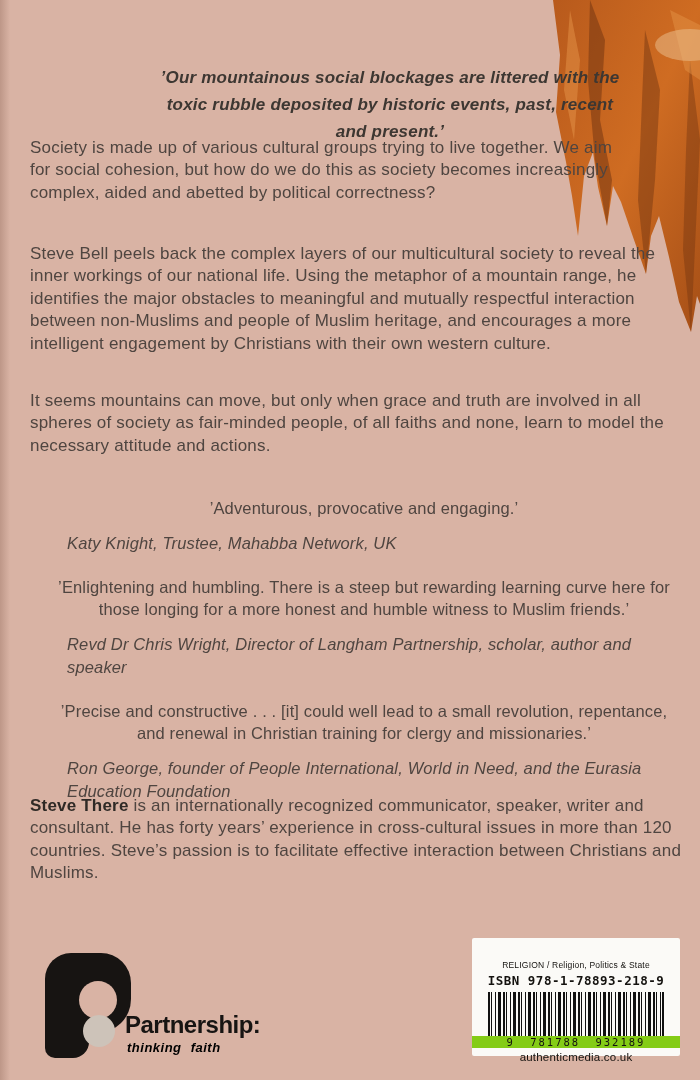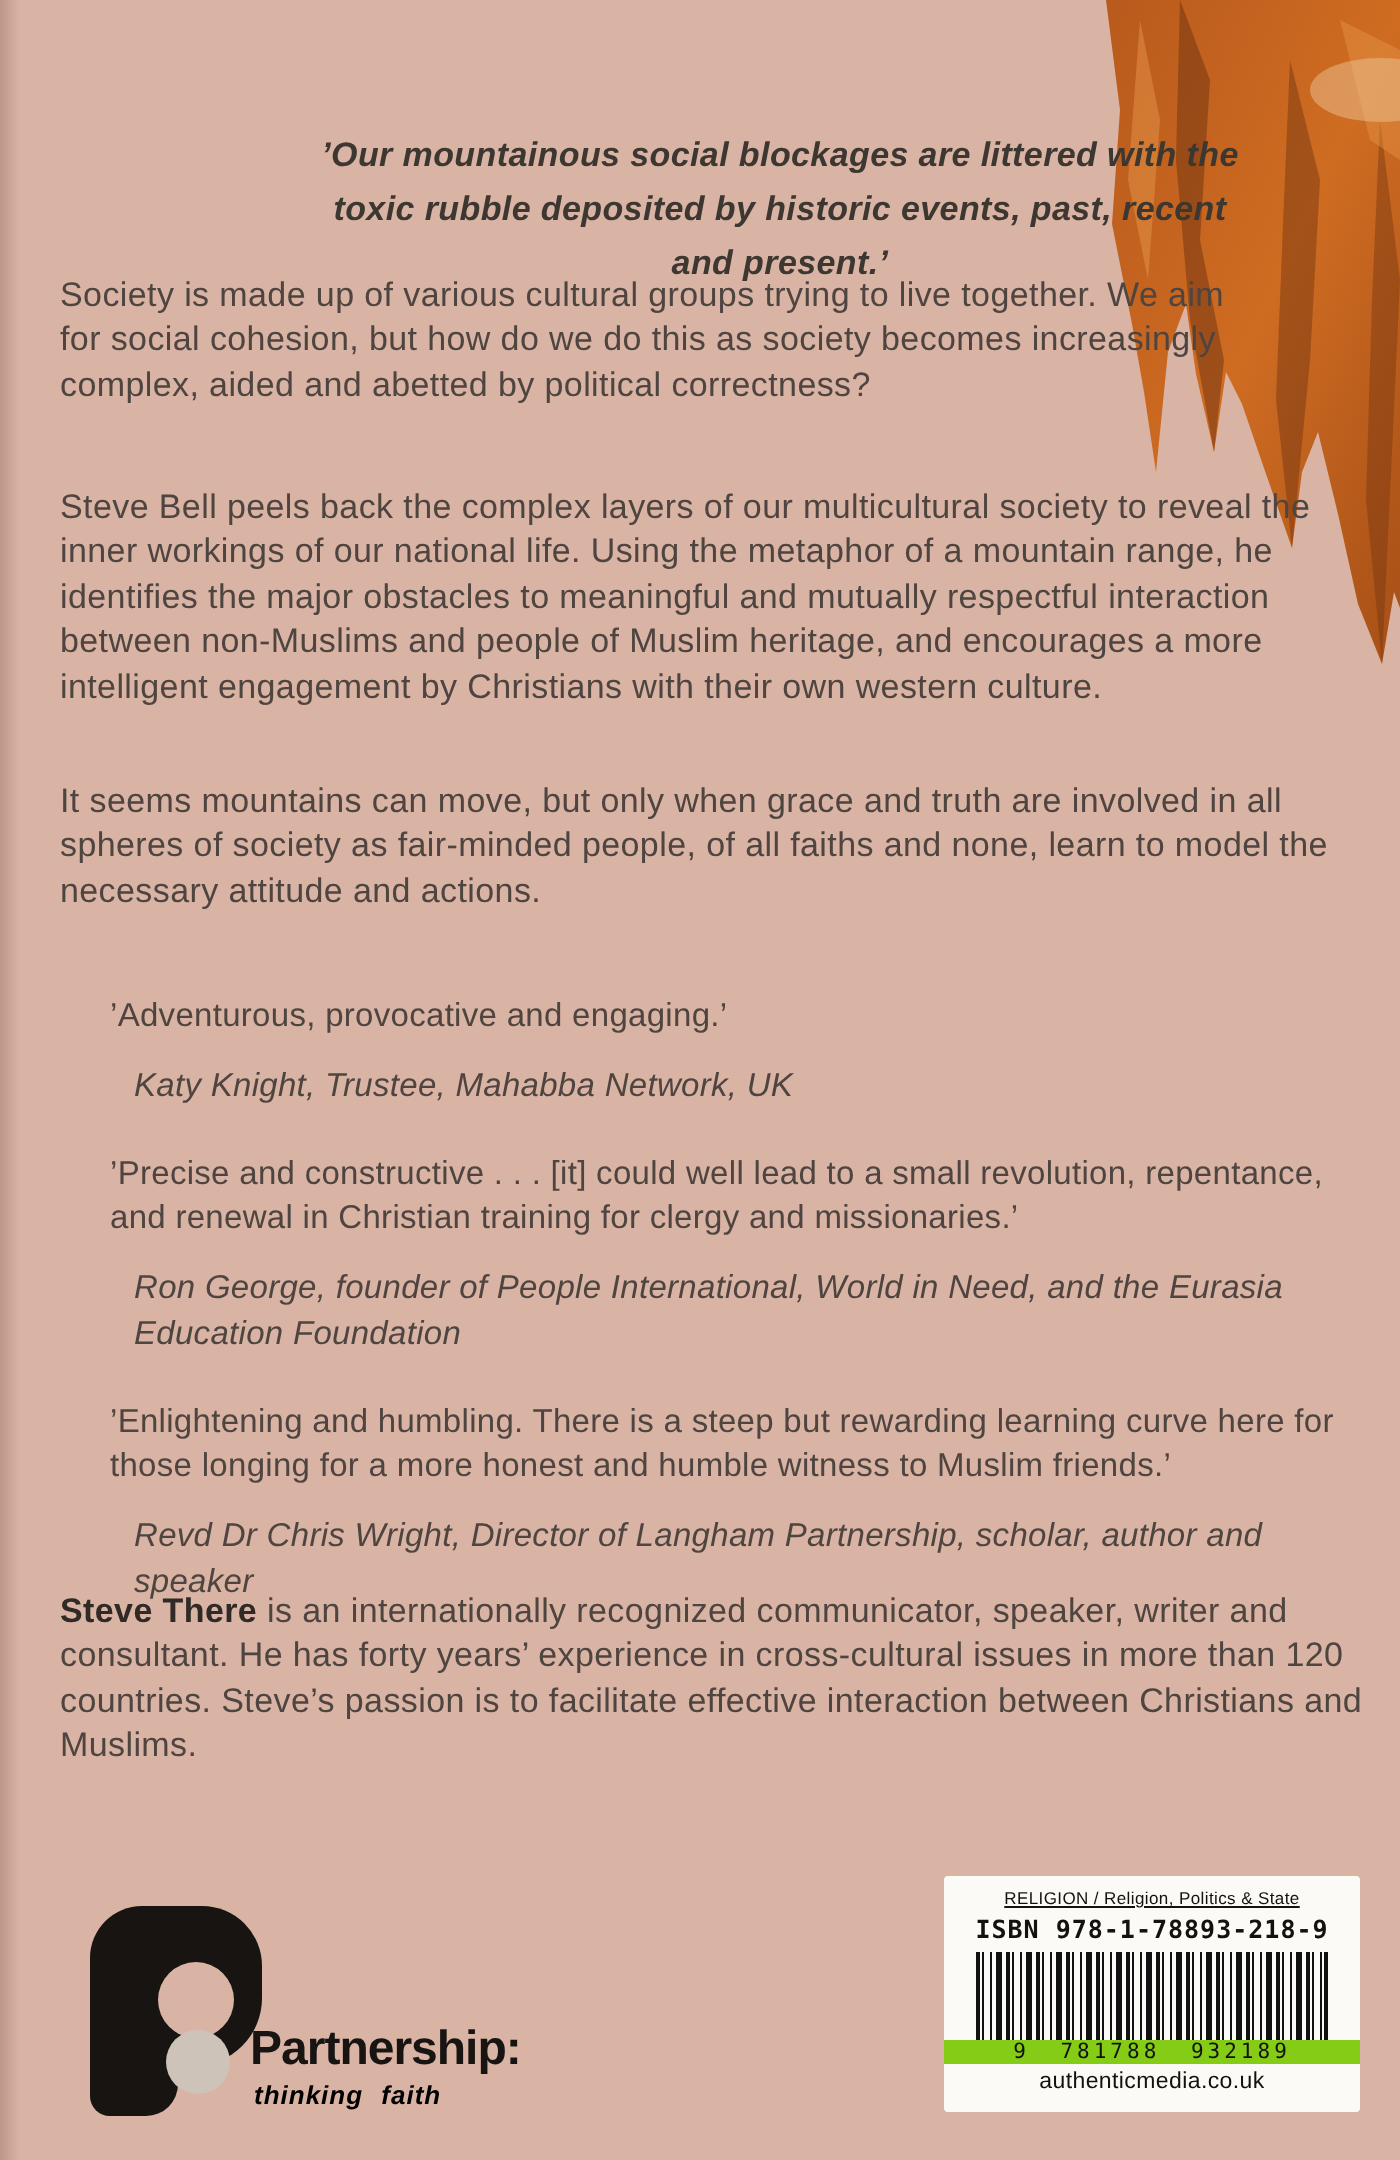--- a/index.html
+++ b/index.html
@@ -25,41 +25,41 @@
     font-weight:bold;font-style:italic;
     letter-spacing:.2px;
     color:#3d3732;
   }
   .para{position:absolute;left:30px;width:612px;font-size:17px;line-height:1.32;letter-spacing:.2px;margin:0;}
   .p1{top:137px;width:600px;}
   .p2{top:243px;width:640px;}
   .p3{top:390px;width:645px;}
   .reviews{position:absolute;top:497px;left:55px;width:618px;}
   .review{margin:0 0 21px 0;font-size:16.5px;line-height:1.38;letter-spacing:.15px;}
-  .review .quote{margin:0;}
+  .review .quote{margin:0;text-align:center;}
   .review .attr{margin:12px;font-style:italic;}
   .bio{position:absolute;top:795px;left:30px;width:655px;font-size:17px;line-height:1.32;letter-spacing:.2px;margin:0;}
   .bio .bio-name{font-weight:bold;color:#2f2a26;}
 
   
   .publisher{position:absolute;left:45px;top:953px;width:240px;height:112px;}
   .logo-bowl{position:absolute;left:0;top:0;width:86px;height:80px;background:#171412;border-radius:26px 30px 34px 6px;}
   .logo-stem{position:absolute;left:0;top:38px;width:44px;height:67px;background:#171412;border-radius:0 0 16px 10px;}
   .logo-hole{position:absolute;left:34px;top:28px;width:38px;height:38px;border-radius:50%;background:#d9b3a4;}
   .logo-dot{position:absolute;left:38px;top:62px;width:32px;height:32px;border-radius:50%;background:#cdc3b9;}
   .pub-name{position:absolute;left:80px;top:58px;font-size:24px;font-weight:bold;letter-spacing:-.5px;color:#171412;white-space:nowrap;}
   .pub-tag{position:absolute;left:82px;top:87px;font-size:13px;font-style:italic;font-weight:bold;letter-spacing:.5px;word-spacing:5px;color:#000000;white-space:nowrap;}
 
   
   .barcode{
     position:absolute;left:472px;top:938px;width:208px;height:118px;
     background:#fbfaf7;border-radius:2px;
     text-align:center;color:#14120f;
   }
-  .bc-category{font-size:8.5px;letter-spacing:.2px;margin-top:6px;text-decoration:underline;}
+  .bc-category{font-size:8.5px;letter-spacing:.2px;margin-top:22px;}
   .bc-isbn{font-family:"DejaVu Sans Mono",monospace;font-size:12.5px;letter-spacing:.5px;margin-top:3px;font-weight:bold;}
   .bc-bars{
     position:relative;
     margin:4px 16px 0 16px;height:44px;
     background:repeating-linear-gradient(90deg,
       #111 0 2px, transparent 2px 3px,
       #111 3px 4px, transparent 4px 7px,
       #111 7px 8px, transparent 8px 10px,
       #111 10px 13px, transparent 13px 15px);
   }
@@ -100,26 +100,26 @@
   <p class="para p1">Society is made up of various cultural groups trying to live together. We aim for social cohesion, but how do we do this as society becomes increasingly complex, aided and abetted by political correctness?</p>
   <p class="para p2">Steve Bell peels back the complex layers of our multicultural society to reveal the inner workings of our national life. Using the metaphor of a mountain range, he identifies the major obstacles to meaningful and mutually respectful interaction between non-Muslims and people of Muslim heritage, and encourages a more intelligent engagement by Christians with their own western culture.</p>
   <p class="para p3">It seems mountains can move, but only when grace and truth are involved in all spheres of society as fair-minded people, of all faiths and none, learn to model the necessary attitude and actions.</p>
 
   <div class="reviews">
     <div class="review">
       <p class="quote">’Adventurous, provocative and engaging.’</p>
       <p class="attr">Katy Knight, Trustee, Mahabba Network, UK</p>
     </div>
     <div class="review">
+      <p class="quote">’Enlightening and humbling. There is a steep but rewarding learning curve here for those longing for a more honest and humble witness to Muslim friends.’</p>
+      <p class="attr">Revd Dr Chris Wright, Director of Langham Partnership, scholar, author and speaker</p>
+    </div>
+    <div class="review">
       <p class="quote">’Precise and constructive . . . [it] could well lead to a small revolution, repentance, and renewal in Christian training for clergy and missionaries.’</p>
       <p class="attr">Ron George, founder of People International, World in Need, and the Eurasia Education Foundation</p>
-    </div>
-    <div class="review">
-      <p class="quote">’Enlightening and humbling. There is a steep but rewarding learning curve here for those longing for a more honest and humble witness to Muslim friends.’</p>
-      <p class="attr">Revd Dr Chris Wright, Director of Langham Partnership, scholar, author and speaker</p>
     </div>
   </div>
 
   <p class="bio"><span class="bio-name">Steve There</span><span> is an internationally recognized communicator, speaker, writer and consultant. He has forty years’ experience in cross-cultural issues in more than 120 countries. Steve’s passion is to facilitate effective interaction between Christians and Muslims.</span></p>
 
   <div class="publisher">
     <div class="logo-bowl"></div>
     <div class="logo-stem"></div>
     <div class="logo-hole"></div>
     <div class="logo-dot"></div>

